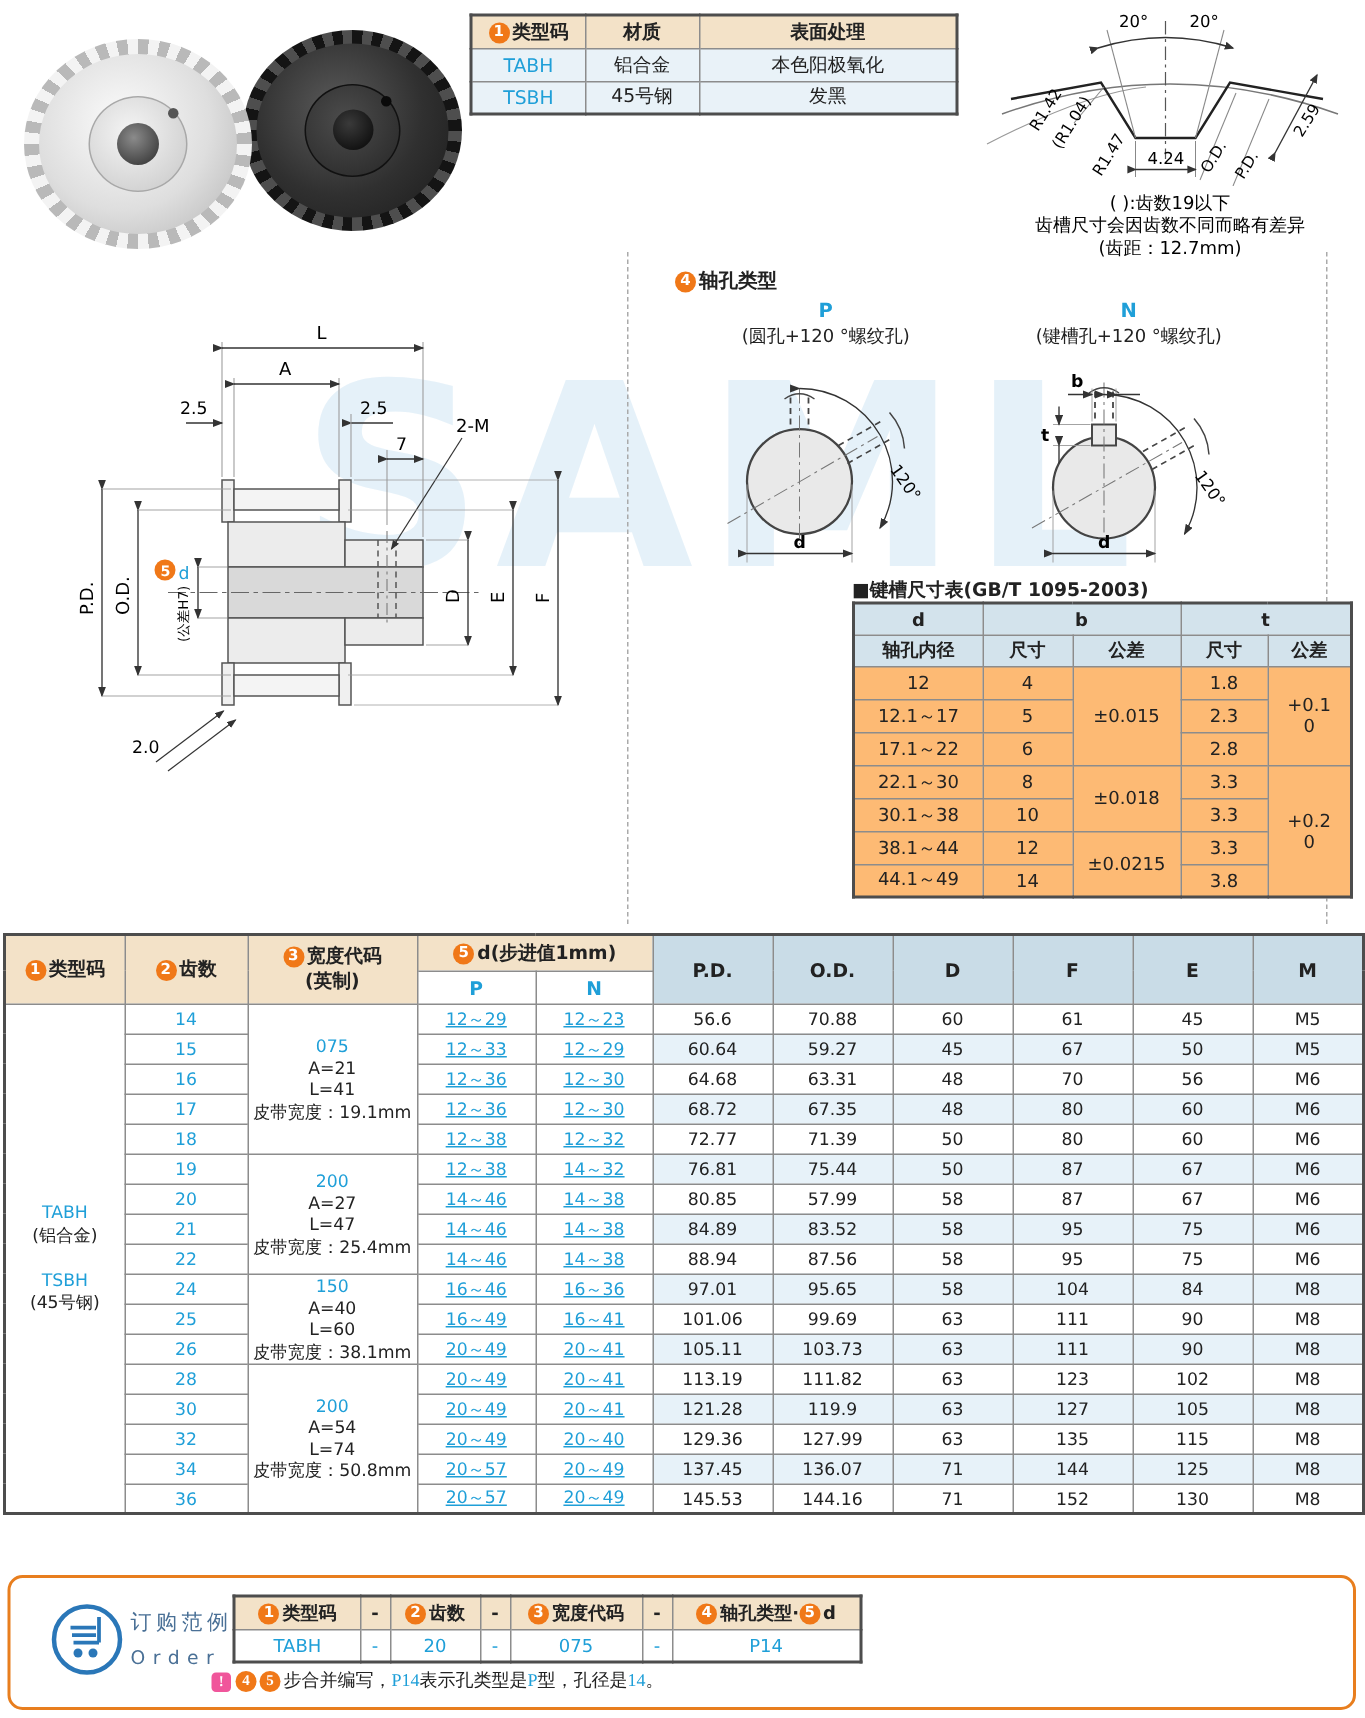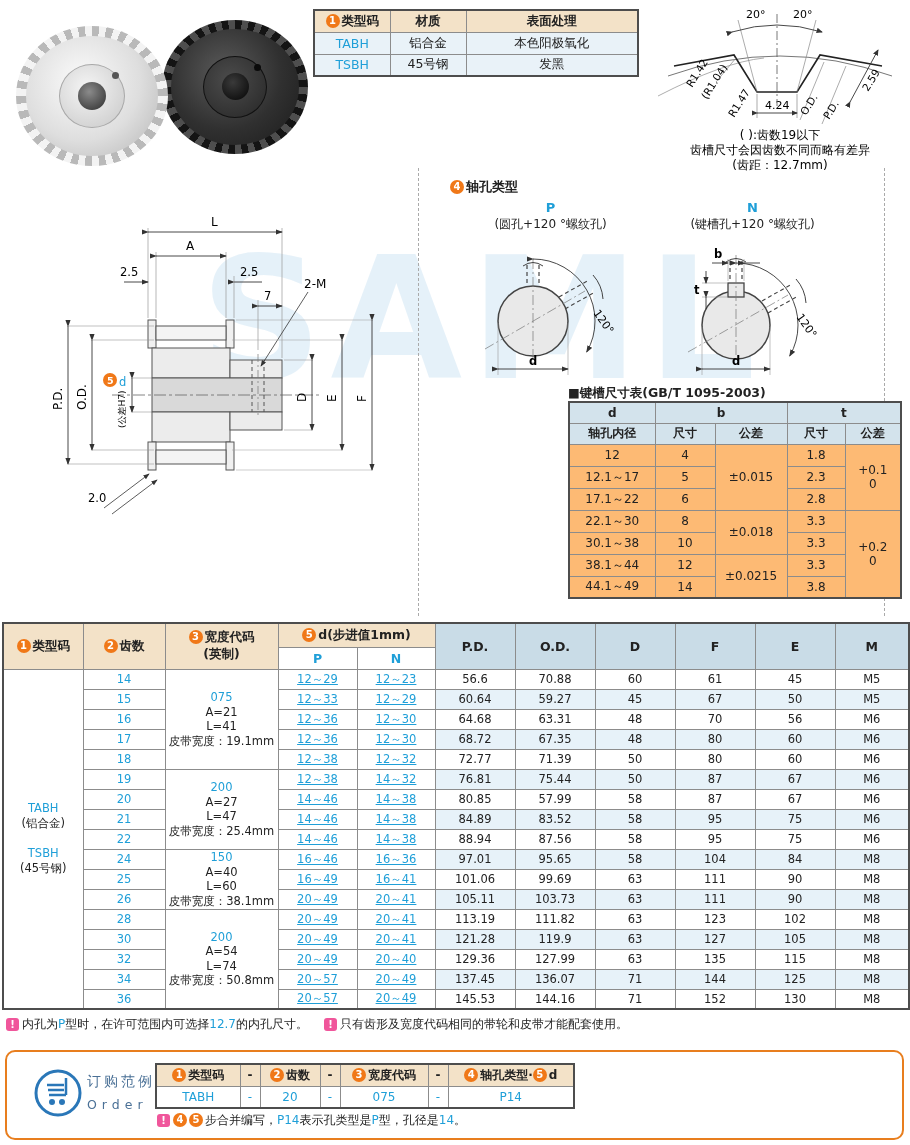--- a/index.html
+++ b/index.html
@@ -62,21 +62,21 @@
 
   
   .order-box { left:5px; top:1050px; width:899px; height:90px; border:2px solid #e87e1e; border-radius:10px; }
   .cart { position:absolute; left:26px; top:16px; }
   .order-titles { position:absolute; left:80px; top:21px; color:#4a7096; }
   .order-titles .cn { font-size:14px; letter-spacing:3px; }
   .order-titles .en { font-size:12.5px; letter-spacing:5px; margin-top:6px; }
   .order-t { position:absolute; left:148px; top:11px; font-size:12px; border:2px solid #4d4d4d; }
   .order-t th { height:22px; }
   .order-t td { height:22px; }
-  .order-note { position:absolute; left:150px; top:60px; font-size:12px; white-space:nowrap; }
+  .order-note { position:absolute; left:134px; top:60px; font-size:12px; white-space:nowrap;font-family:Liberation Serif, serif; }
 
   
   .vdash { position:absolute; width:0; border-left:1px dashed #aaa; }
 
   
   .shaft-title { left:450px; top:178px; font-size:13px; font-weight:bold; }
   .hole-block { position:absolute; width:205px; text-align:center; }
   .hole-block .hl { font-size:13px; font-weight:bold; }
   .hole-block .hs { font-size:12px; margin-top:1px; white-space:nowrap; }
 
@@ -641,23 +641,20 @@
           <td class="vcell">145.53</td>
           <td class="vcell">144.16</td>
           <td class="vcell">71</td>
           <td class="vcell">152</td>
           <td class="vcell">130</td>
           <td class="vcell">M8</td>
         </tr>
       </tbody>
   </table>
 
-  <div class="abs notes">
-    <span id="note1"><span class="note-icon">!</span><span>内孔为</span><span class="cyan">P</span><span>型时，在许可范围内可选择</span><span class="cyan">12.7</span><span>的内孔尺寸。</span></span><span id="note2" class="n2"><span class="note-icon">!</span><span>只有齿形及宽度代码相同的带轮和皮带才能配套使用。</span></span>
-  </div>
 
   <div class="abs order-box">
     <svg class="cart" width="50" height="50" viewBox="0 0 50 50">
       <circle cx="25" cy="25" r="22" fill="none" stroke="#2a77b8" stroke-width="3"></circle>
       <line x1="33" y1="10" x2="33" y2="27" stroke="#2a77b8" stroke-width="2.5"></line>
       <line x1="14" y1="17" x2="31" y2="17" stroke="#2a77b8" stroke-width="2.5"></line>
       <line x1="15" y1="22" x2="31" y2="22" stroke="#2a77b8" stroke-width="2.5"></line>
       <line x1="16" y1="27" x2="33" y2="27" stroke="#2a77b8" stroke-width="2.5"></line>
       <circle cx="19" cy="34" r="3" fill="#2a77b8"></circle>
       <circle cx="29" cy="34" r="3" fill="#2a77b8"></circle>

